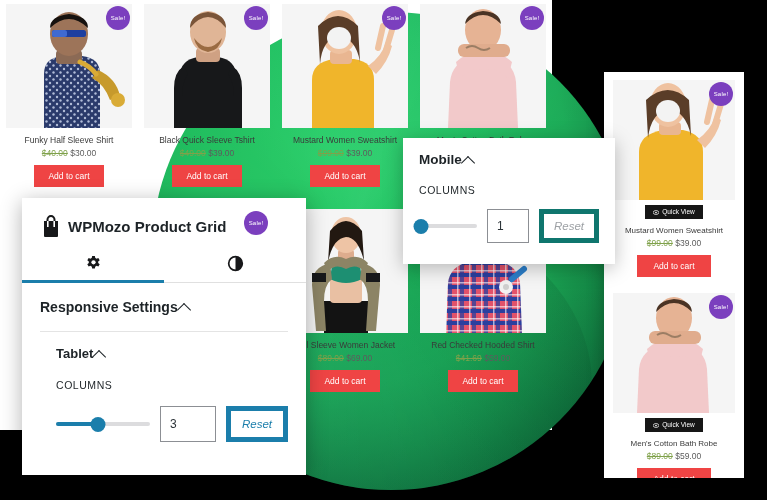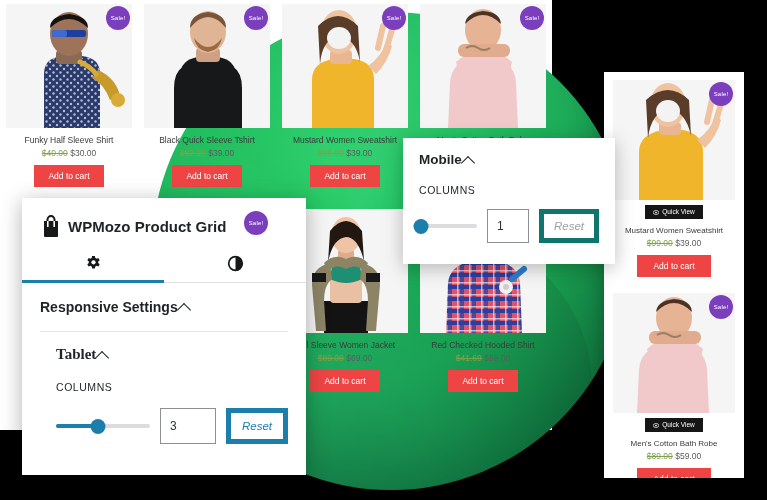--- a/index.html
+++ b/index.html
@@ -197,21 +197,21 @@
             <path d="M30 124 L30 84 Q30 68 40 62 L44 70 Q38 78 38 92 L38 124 Z" fill="#17181a"></path>
             <path d="M98 124 L98 84 Q98 68 88 62 L84 70 Q90 78 90 92 L90 124 Z" fill="#17181a"></path>
             <rect x="52" y="44" width="24" height="14" rx="4" fill="#cfa183"></rect>
             <ellipse cx="64" cy="28" rx="18" ry="21" fill="#e0b596"></ellipse>
             <path d="M46 24 Q64 2 82 24 Q82 10 64 8 Q46 10 46 24 Z" fill="#7a5438"></path>
             <path d="M50 34 Q64 52 78 34 Q76 46 64 48 Q52 46 50 34 Z" fill="#9a6b42"></path>
           </svg>
         </div>
         <div class="ptitle">Black Quick Sleeve Tshirt</div>
         <div class="pprice">
-          <span class="old">$82.19</span>
+          <span class="old">$49.00</span>
           <span class="new">$39.00</span>
         </div>
         <button class="add-cart">Add to cart</button>
       </div>
 
       <div class="pcard">
         <div class="pimg">
           <span class="sale-badge">Sale!</span>
           <svg viewBox="0 0 126 124" width="126" height="124">
             <rect width="126" height="124" fill="#f5f5f5"></rect>
@@ -460,21 +460,21 @@
       <div class="sect-head">
         <span class="sect-title" style="font-size:14px;">Responsive Settings</span>
         <span class="chev"></span>
       </div>
     </div>
 
     <div class="divider"></div>
 
     <div class="sp-sub">
       <div class="sect-head">
-        <span class="sect-title" style="font-size:15px;font-family:Liberation Serif, serif;">Tablet</span>
+        <span class="sect-title" style="font-size:13px;">Tablet</span>
         <span class="chev" style="margin-right:4px;"></span>
       </div>
       <div class="sublabel" style="margin-top:18px;">COLUMNS</div>
       <div class="ctrl-row" style="margin-top:15px;">
         <div class="slider">
           <span class="track"></span>
           <span class="track-fill" id="tab-fill" style="width: 45%;"></span>
           <span class="knob" id="tab-knob" style="left: 45%;"></span>
         </div>
         <div class="numbox" style="width:56px;height:36px;">3</div>

